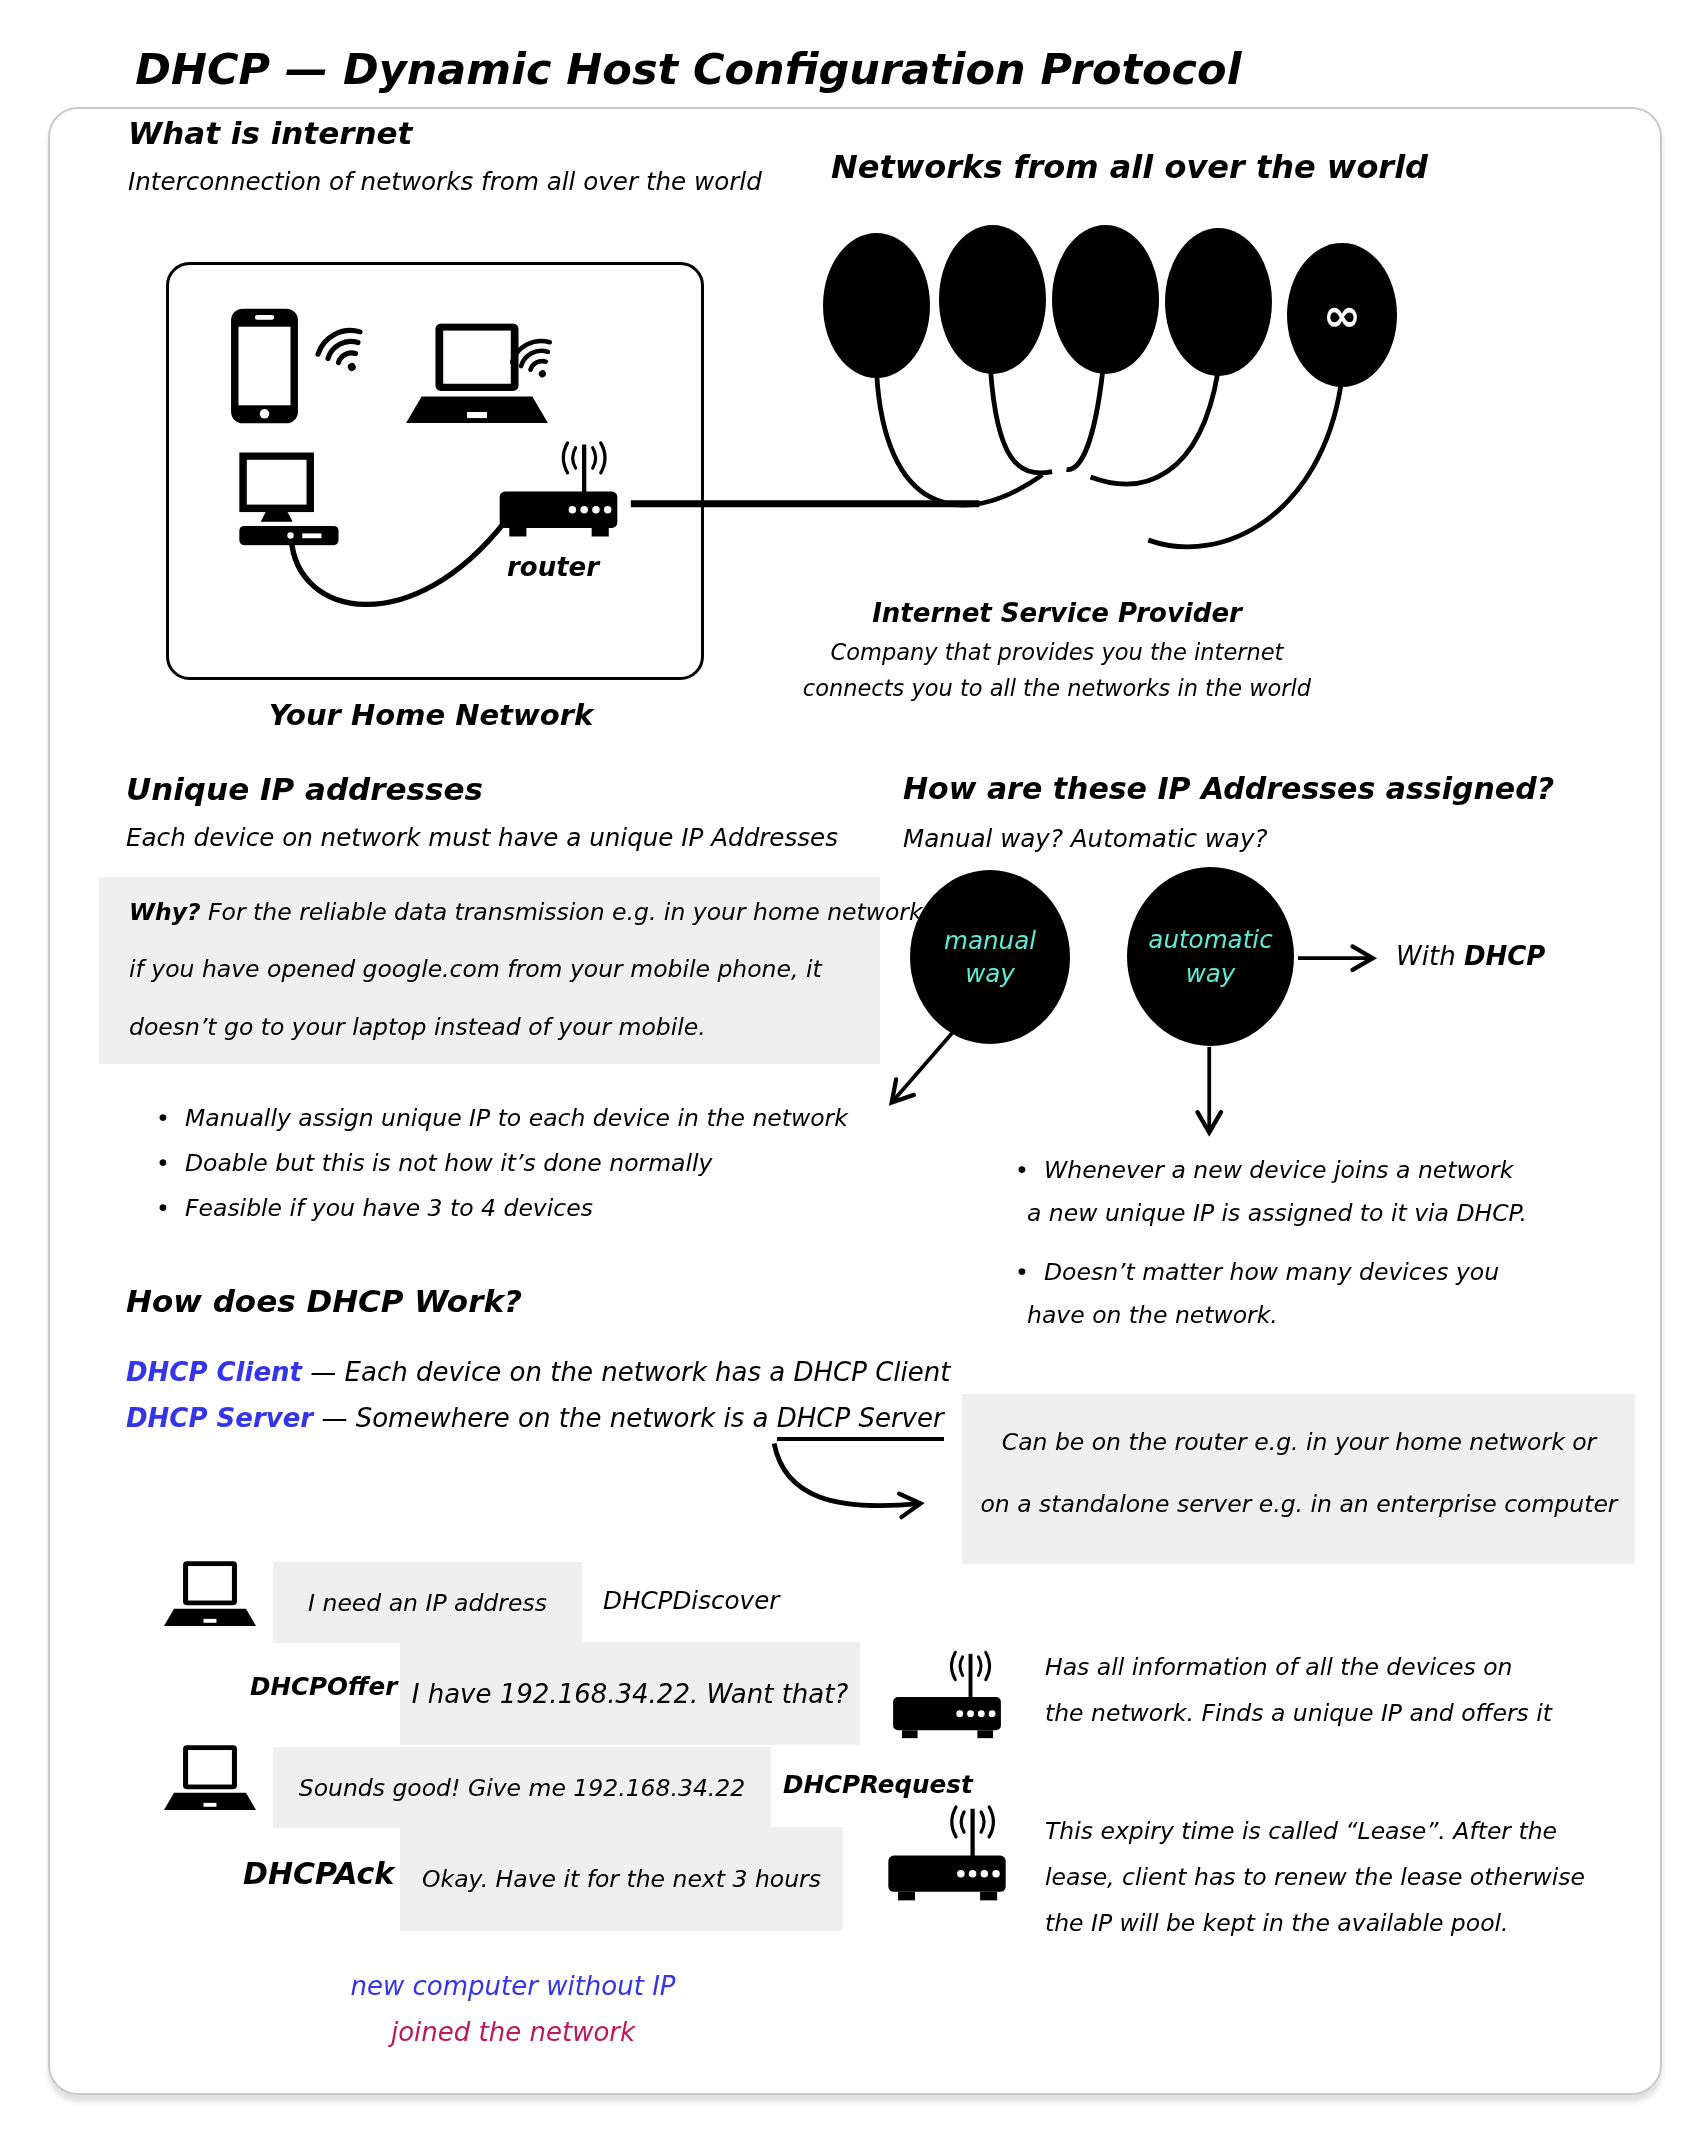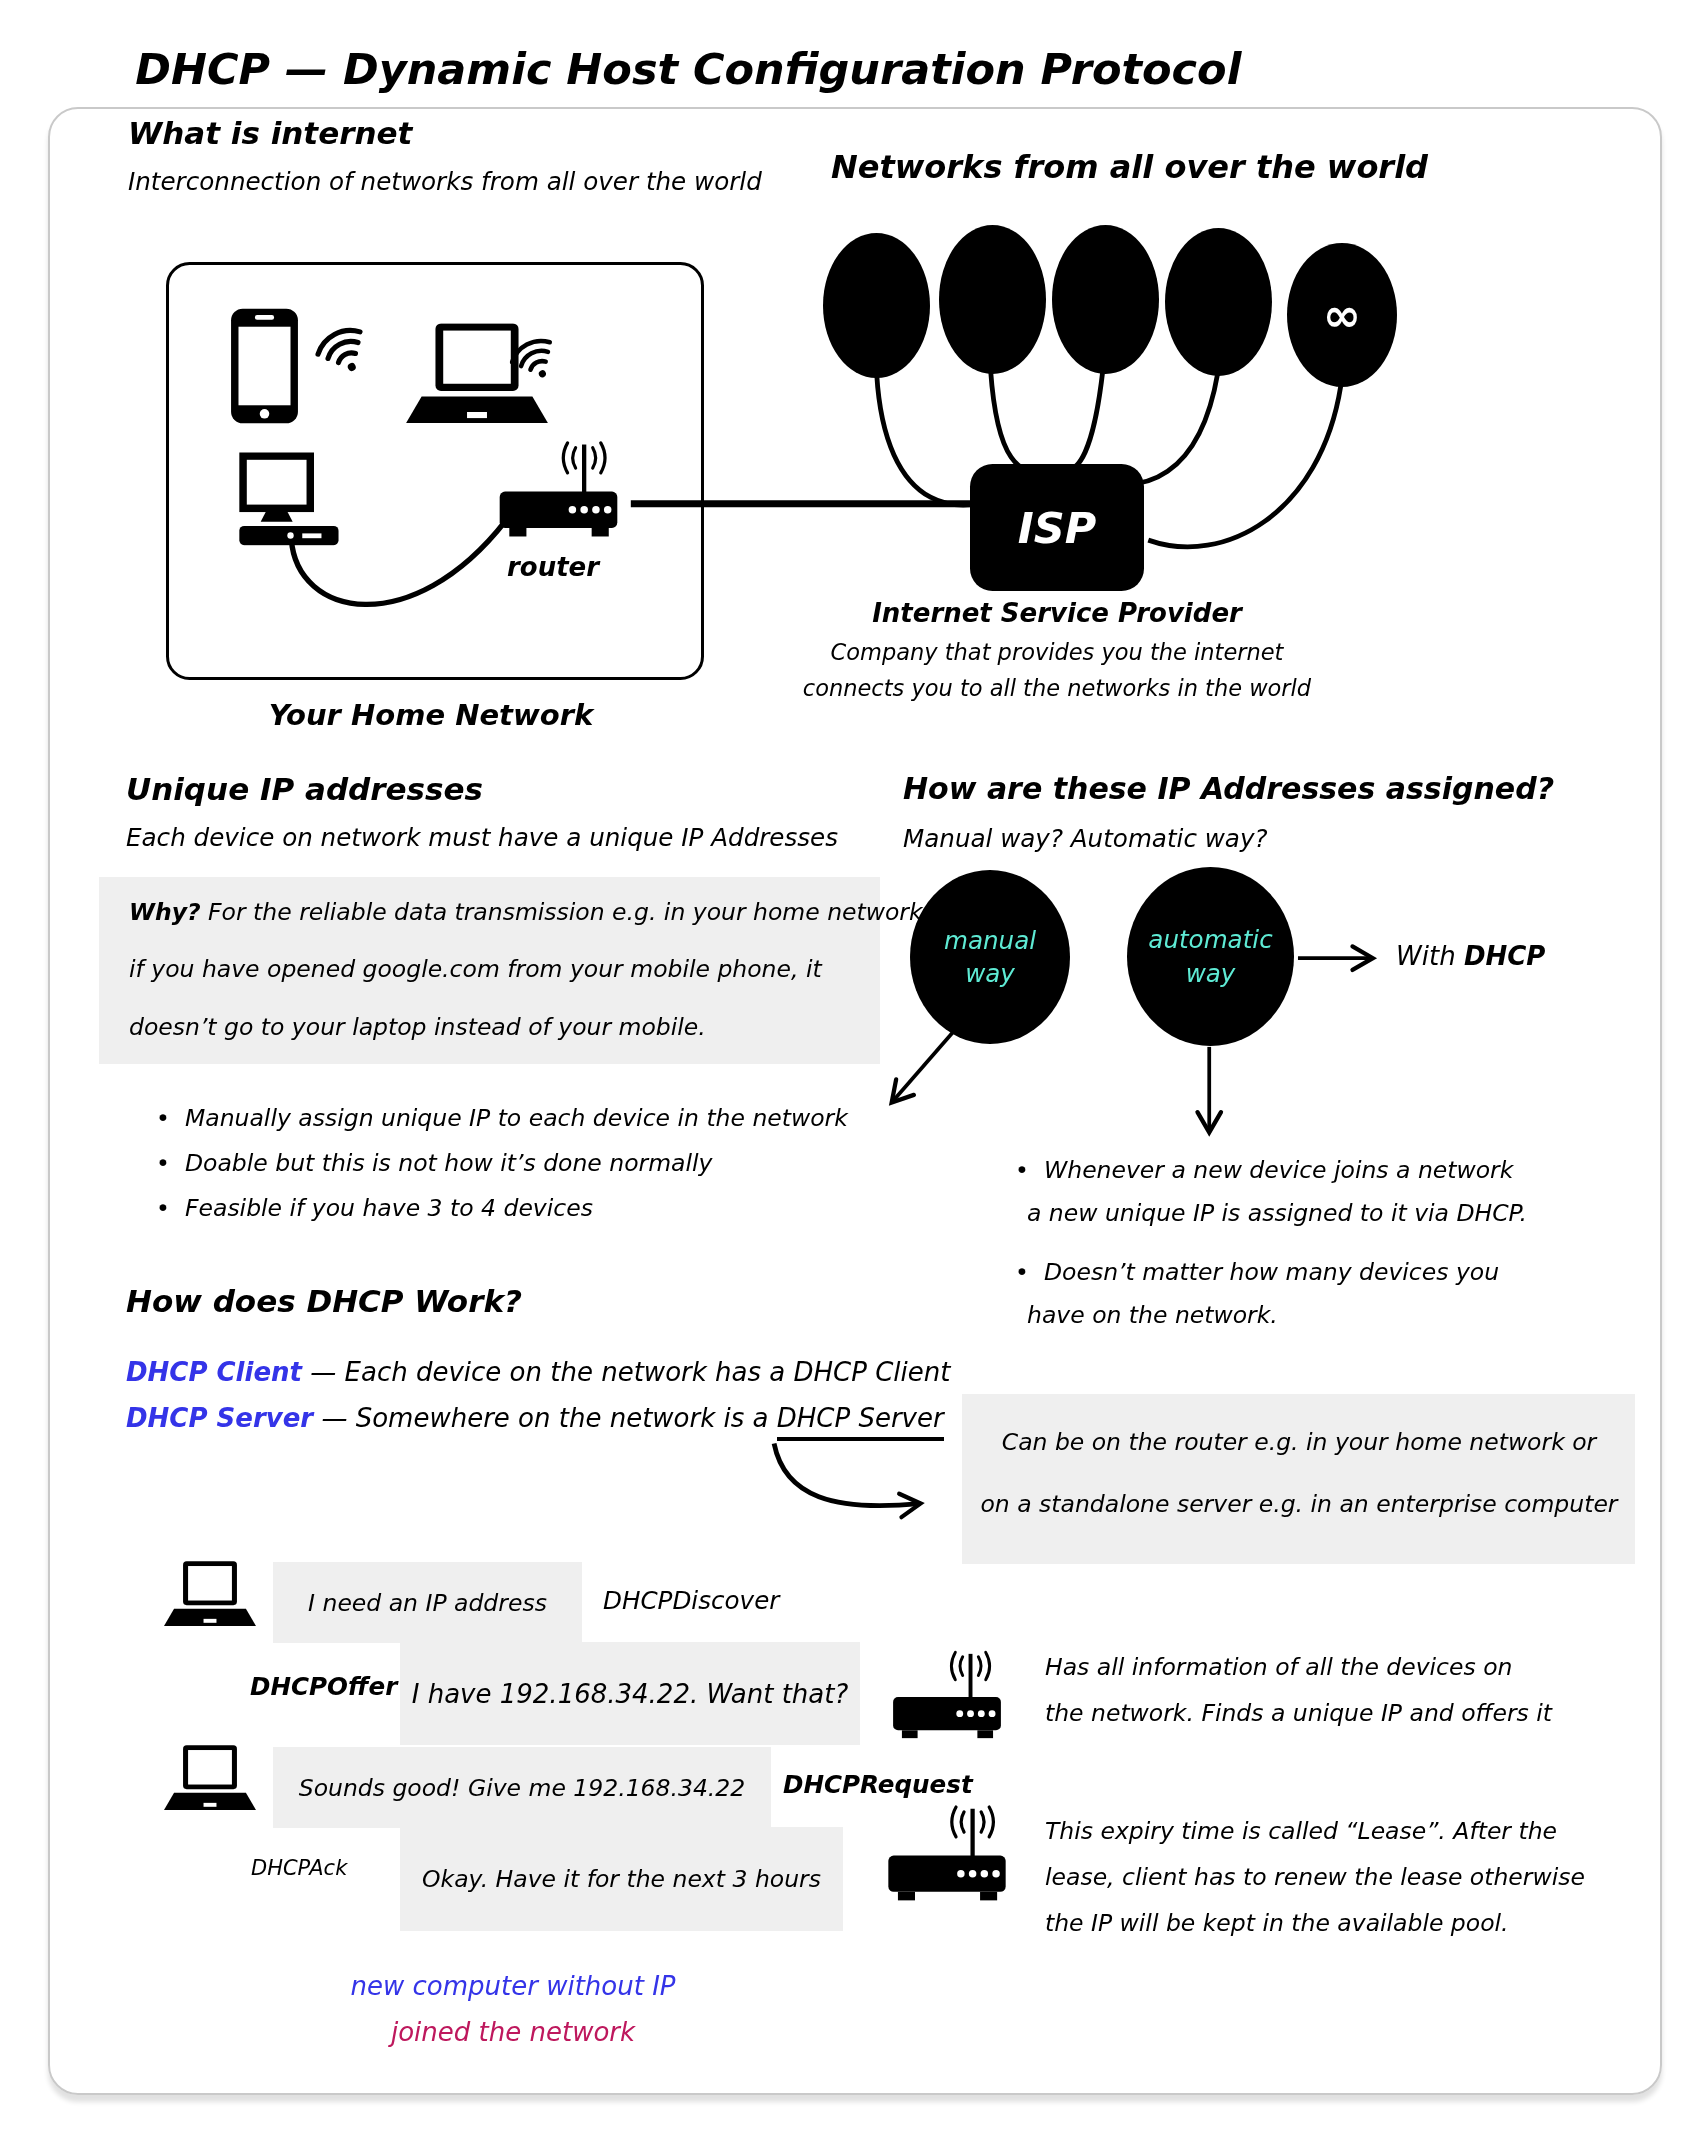--- a/index.html
+++ b/index.html
@@ -78,21 +78,21 @@
   #hs1-box{left:273px;top:1562px;width:309px;height:81px;font-size:23.5px;}
   #hs1-label{left:603px;top:1586px;font-size:24.6px;font-weight:400;}
   #hs2-label{left:250px;top:1672px;font-size:24.6px;font-weight:700;}
   #hs2-box{left:400px;top:1642px;width:460px;height:103px;font-size:26px;}
   #hs2-router{left:887px;top:1647px;width:120px;height:98px;}
   #hs2-note1{left:1045px;top:1653px;font-size:23.5px;white-space:nowrap;}
   #hs2-note2{left:1045px;top:1699px;font-size:23.5px;white-space:nowrap;}
   #hs3-laptop{left:163px;top:1745px;width:94px;height:69px;}
   #hs3-box{left:273px;top:1747px;width:498px;height:81px;font-size:23.5px;}
   #hs3-label{left:783px;top:1770px;font-size:24.6px;font-weight:700;}
-  #hs4-label{left:251px;top:1856px;font-size:21px;font-weight:400;}
+  #hs4-label{left:243px;top:1856px;font-size:30px;font-weight:700;}
   #hs4-box{left:400px;top:1827px;width:443px;height:104px;font-size:23.5px;}
   #hs4-router{left:883px;top:1801px;width:128px;height:107px;}
   #hs4-note1{left:1045px;top:1817px;font-size:23.5px;white-space:nowrap;}
   #hs4-note2{left:1045px;top:1863px;font-size:23.5px;white-space:nowrap;}
   #hs4-note3{left:1045px;top:1909px;font-size:23.5px;white-space:nowrap;}
   #foot1{left:513px;top:1971px;transform:translateX(-50%);font-size:26px;color:#3434e8;white-space:nowrap;}
   #foot2{left:513px;top:2017px;transform:translateX(-50%);font-size:26px;color:#be185d;white-space:nowrap;}
   #overlay{position:absolute;left:0;top:0;z-index:1;pointer-events:none;}
 </style>
 </head>
@@ -172,23 +172,20 @@
   <div id="lbl-router" class="abs">router</div>
   <div id="lbl-home" class="abs">Your Home Network</div>
 
   <div id="nw-h" class="abs">Networks from all over the world</div>
   <div id="e1" class="ell"></div>
   <div id="e2" class="ell"></div>
   <div id="e3" class="ell"></div>
   <div id="e4" class="ell"></div>
   <div id="e5" class="ell ctr">
       <span>∞</span>
-    </div>
-  <div id="isp" class="ctr">
-      <span>ISP</span>
     </div>
   <div id="isp-name" class="abs bold">Internet Service Provider</div>
   <div id="isp-d1" class="abs">Company that provides you the internet</div>
   <div id="isp-d2" class="abs">connects you to all the networks in the world</div>
 
   <div id="uip-h" class="abs">Unique IP addresses</div>
   <div id="uip-sub" class="abs">Each device on network must have a unique IP Addresses</div>
   <div id="why-box" class="graybox"></div>
   <div id="why-l1" class="why-line"><span class="bold">Why?</span><span> For the reliable data transmission e.g. in your home network</span></div>
   <div id="why-l2" class="why-line">if you have opened google.com from your mobile phone, it</div>

